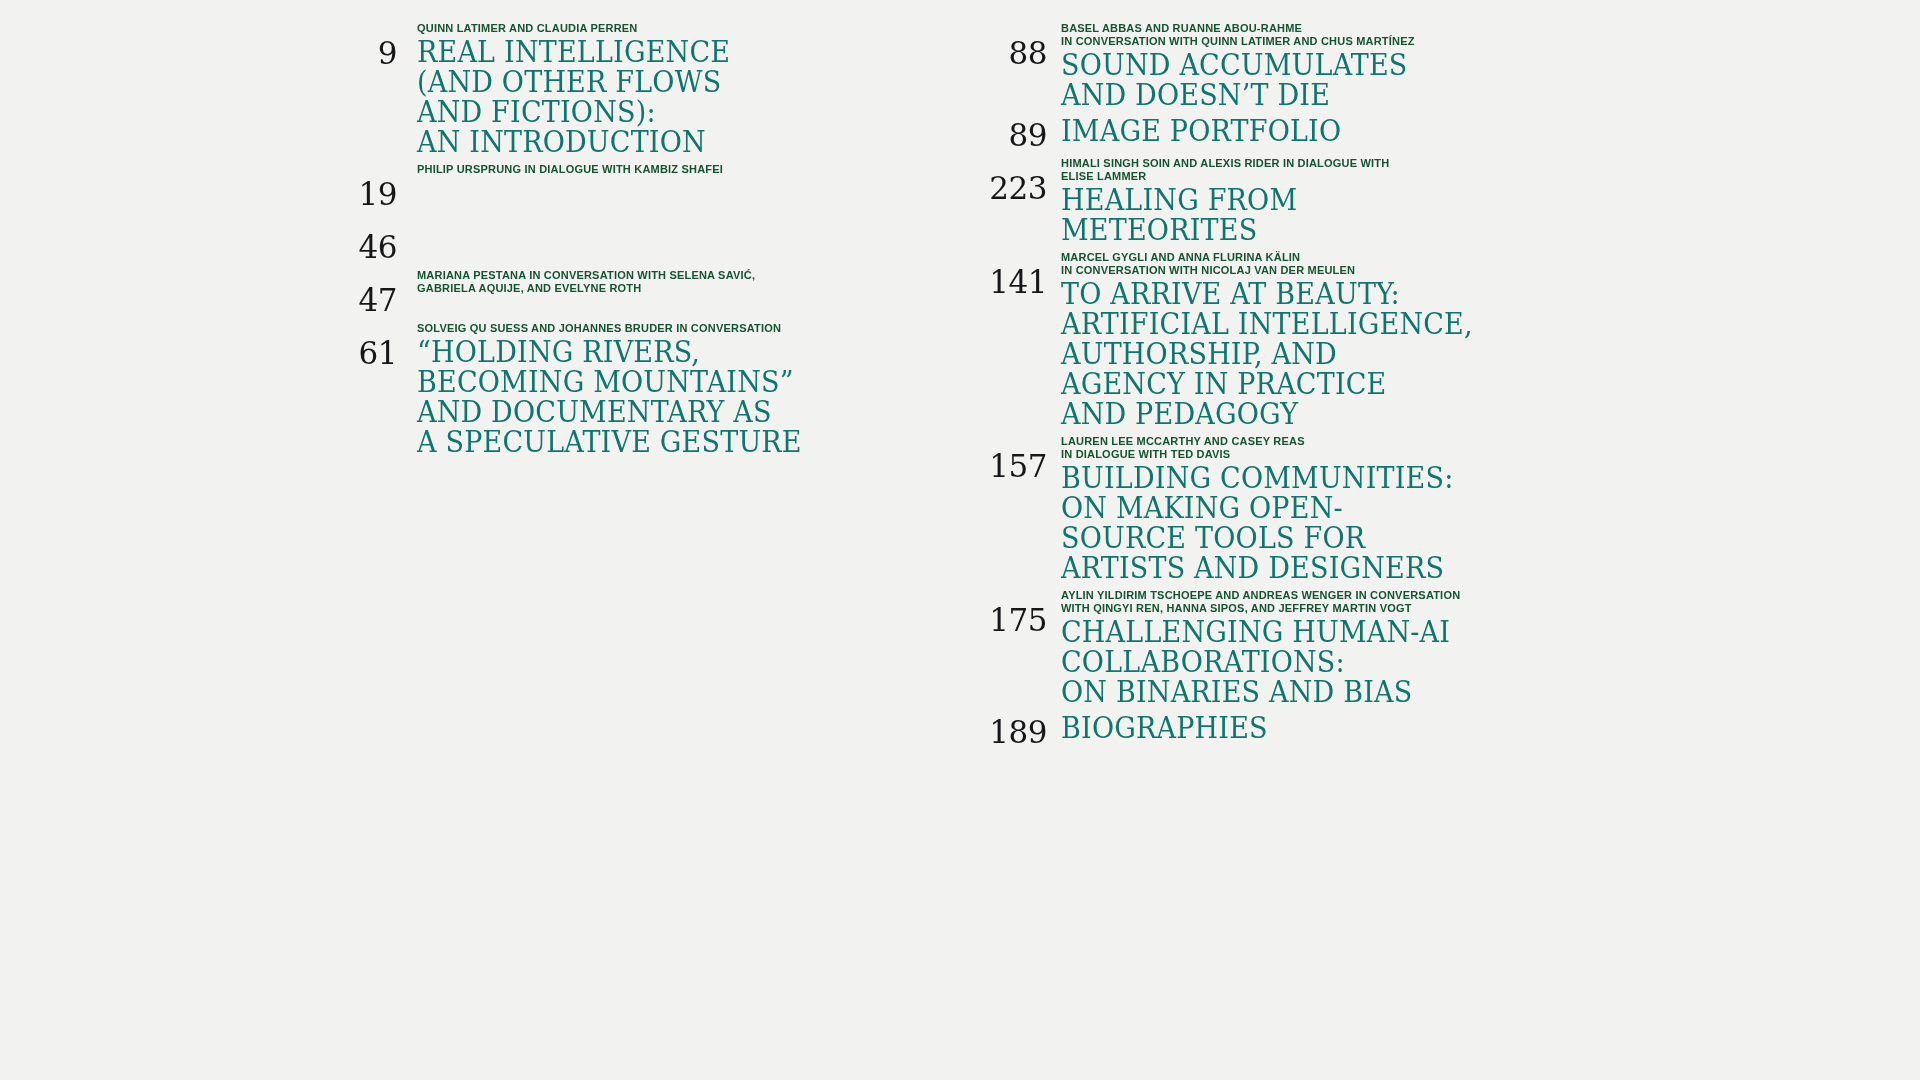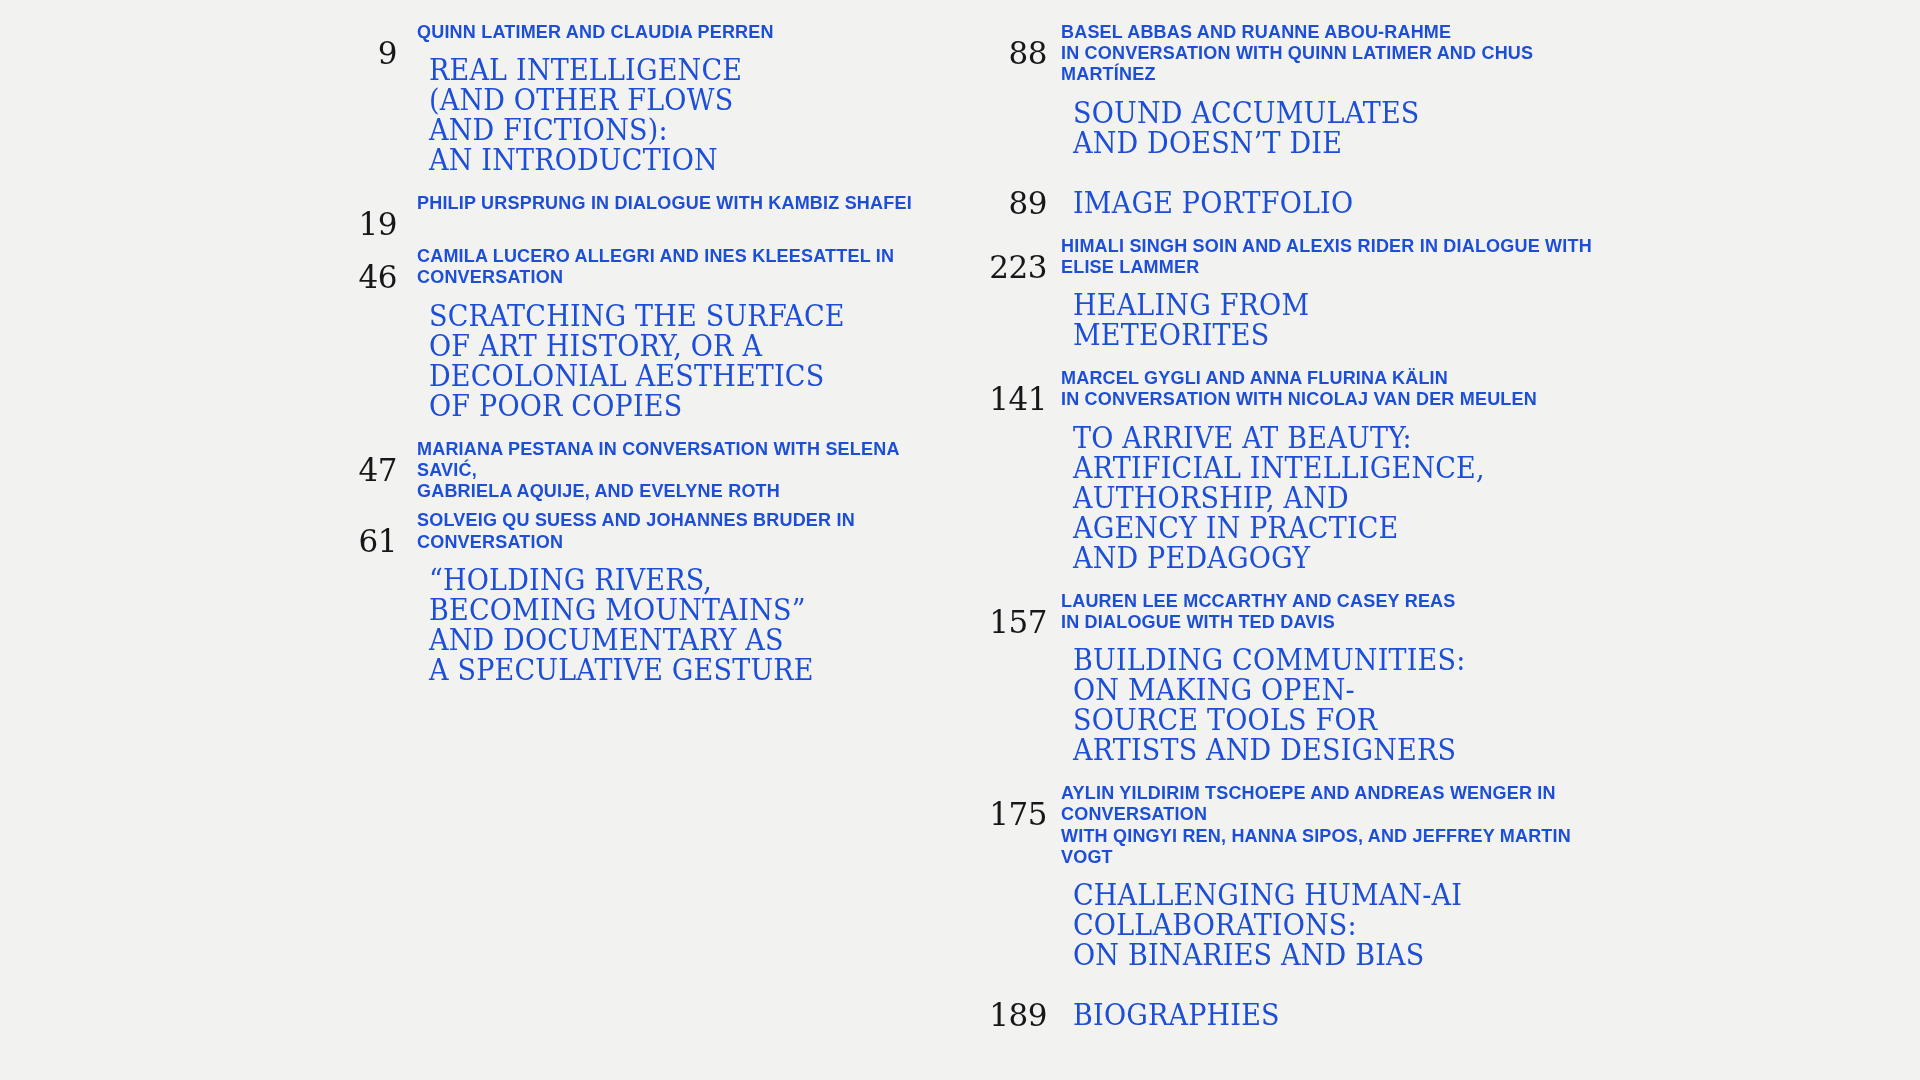--- a/index.html
+++ b/index.html
@@ -58,44 +58,44 @@
   .col-right .entry-num { width: 72px; margin-right: 14px; }
 
   .entry-body {
     flex: 1 1 auto;
     min-width: 0;
   }
 
   .entry-authors {
     font-family: "Liberation Sans", sans-serif;
     font-weight: 700;
-    font-size: 18px;
+    font-size: 11px;
     line-height: 1.18;
     letter-spacing: 0.2px;
-    color: #1d4ed8;
+    color: #14532d;
     margin: 0 0 2px 0;
     text-transform: uppercase;
     white-space: pre-line;
   }
 
   .entry-title {
     font-family: "DejaVu Serif", serif;
     font-weight: 400;
     font-size: 30px;
     line-height: 1.0;
     letter-spacing: 0.2px;
-    color: #1d4ed8;
-    margin: 12px;
+    color: #0f766e;
+    margin: 0;
     text-transform: uppercase;
     white-space: pre-line;
     font-stretch: condensed;
   }
 
   
-  .entry.no-author .entry-num { padding-top: 4px; margin-top: 8px; }
+  .entry.no-author .entry-num { padding-top: 4px; }
   .entry.no-author { margin-top: 4px; }
 </style>
 </head>
 <body>
 
 <div class="page">
 
   <div class="column col-left" id="col-left">
       <div class="entry">
         <div class="entry-num">9</div>
@@ -108,27 +108,20 @@
         </div>
       </div>
       <div class="entry">
         <div class="entry-num">19</div>
         <div class="entry-body">
           <p class="entry-authors">PHILIP URSPRUNG IN DIALOGUE WITH KAMBIZ SHAFEI</p>
         </div>
       </div>
       <div class="entry">
         <div class="entry-num">46</div>
-        <div class="entry-body">
-          <p class="entry-authors">CAMILA LUCERO ALLEGRI AND INES KLEESATTEL IN CONVERSATION</p>
-          <p class="entry-title">SCRATCHING THE SURFACE
-OF ART HISTORY, OR A
-DECOLONIAL AESTHETICS
-OF POOR COPIES</p>
-        </div>
       </div>
       <div class="entry">
         <div class="entry-num">47</div>
         <div class="entry-body">
           <p class="entry-authors">MARIANA PESTANA IN CONVERSATION WITH SELENA SAVIĆ,
 GABRIELA AQUIJE, AND EVELYNE ROTH</p>
         </div>
       </div>
       <div class="entry">
         <div class="entry-num">61</div>

